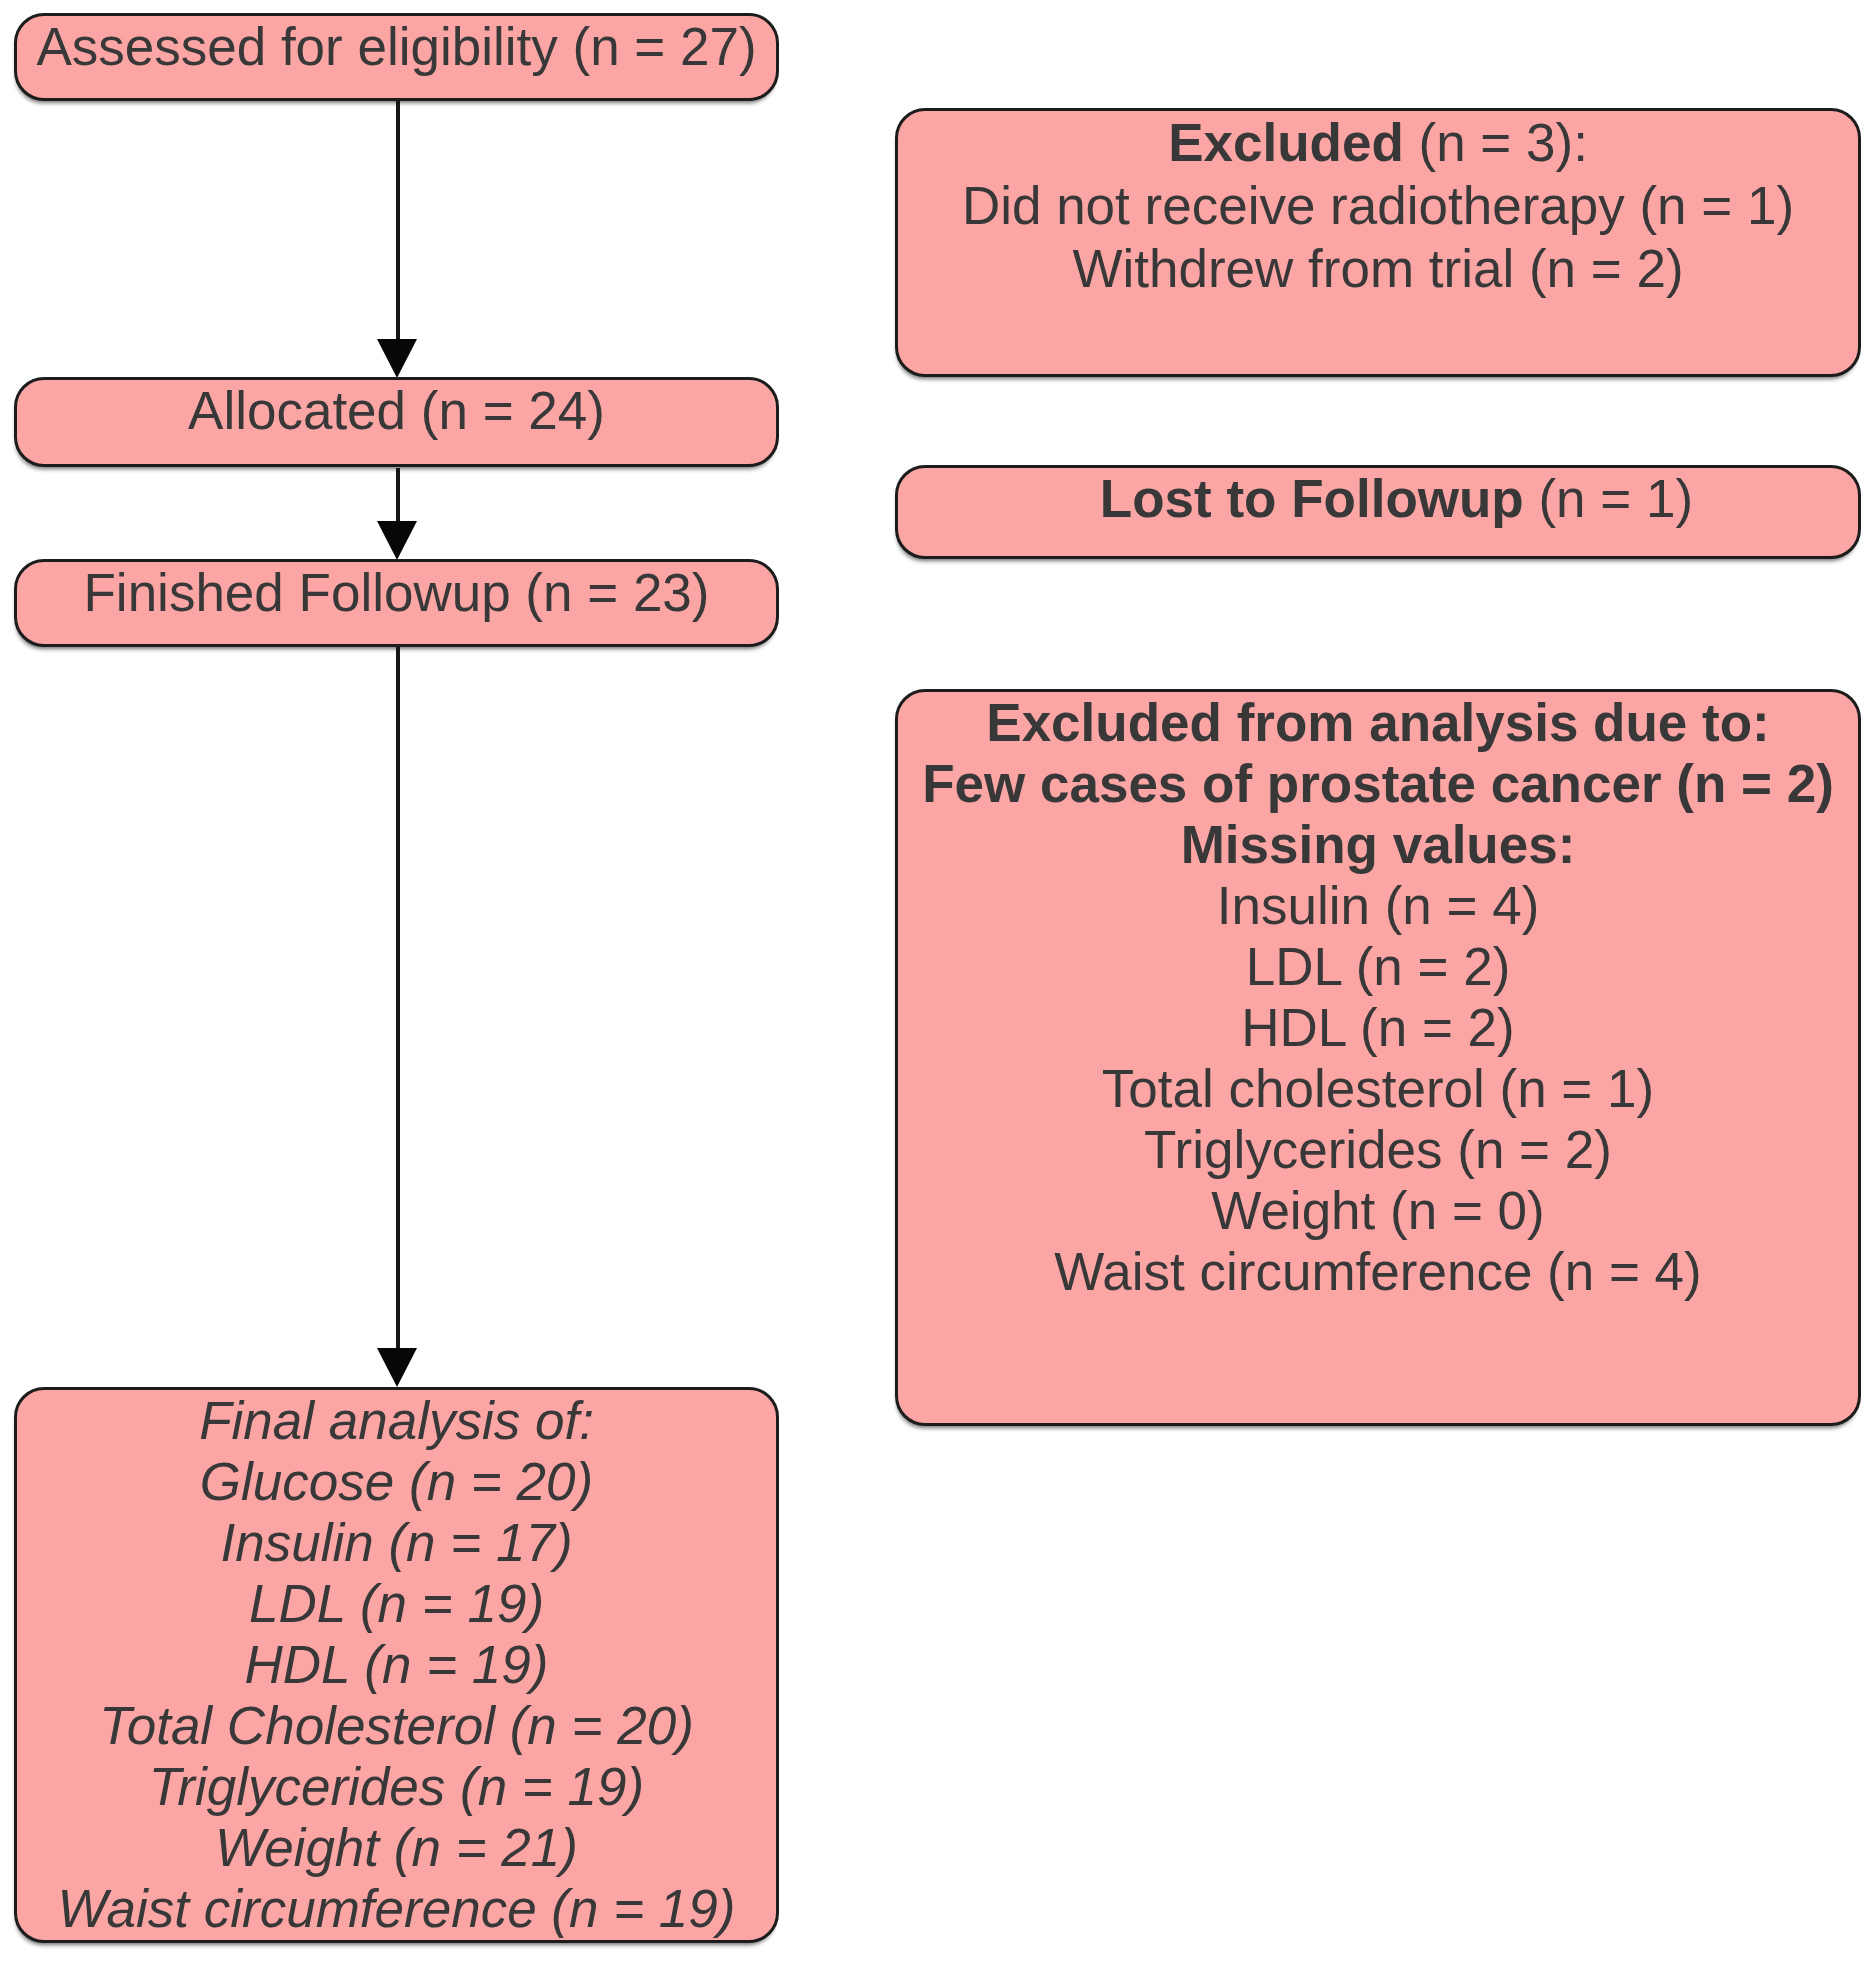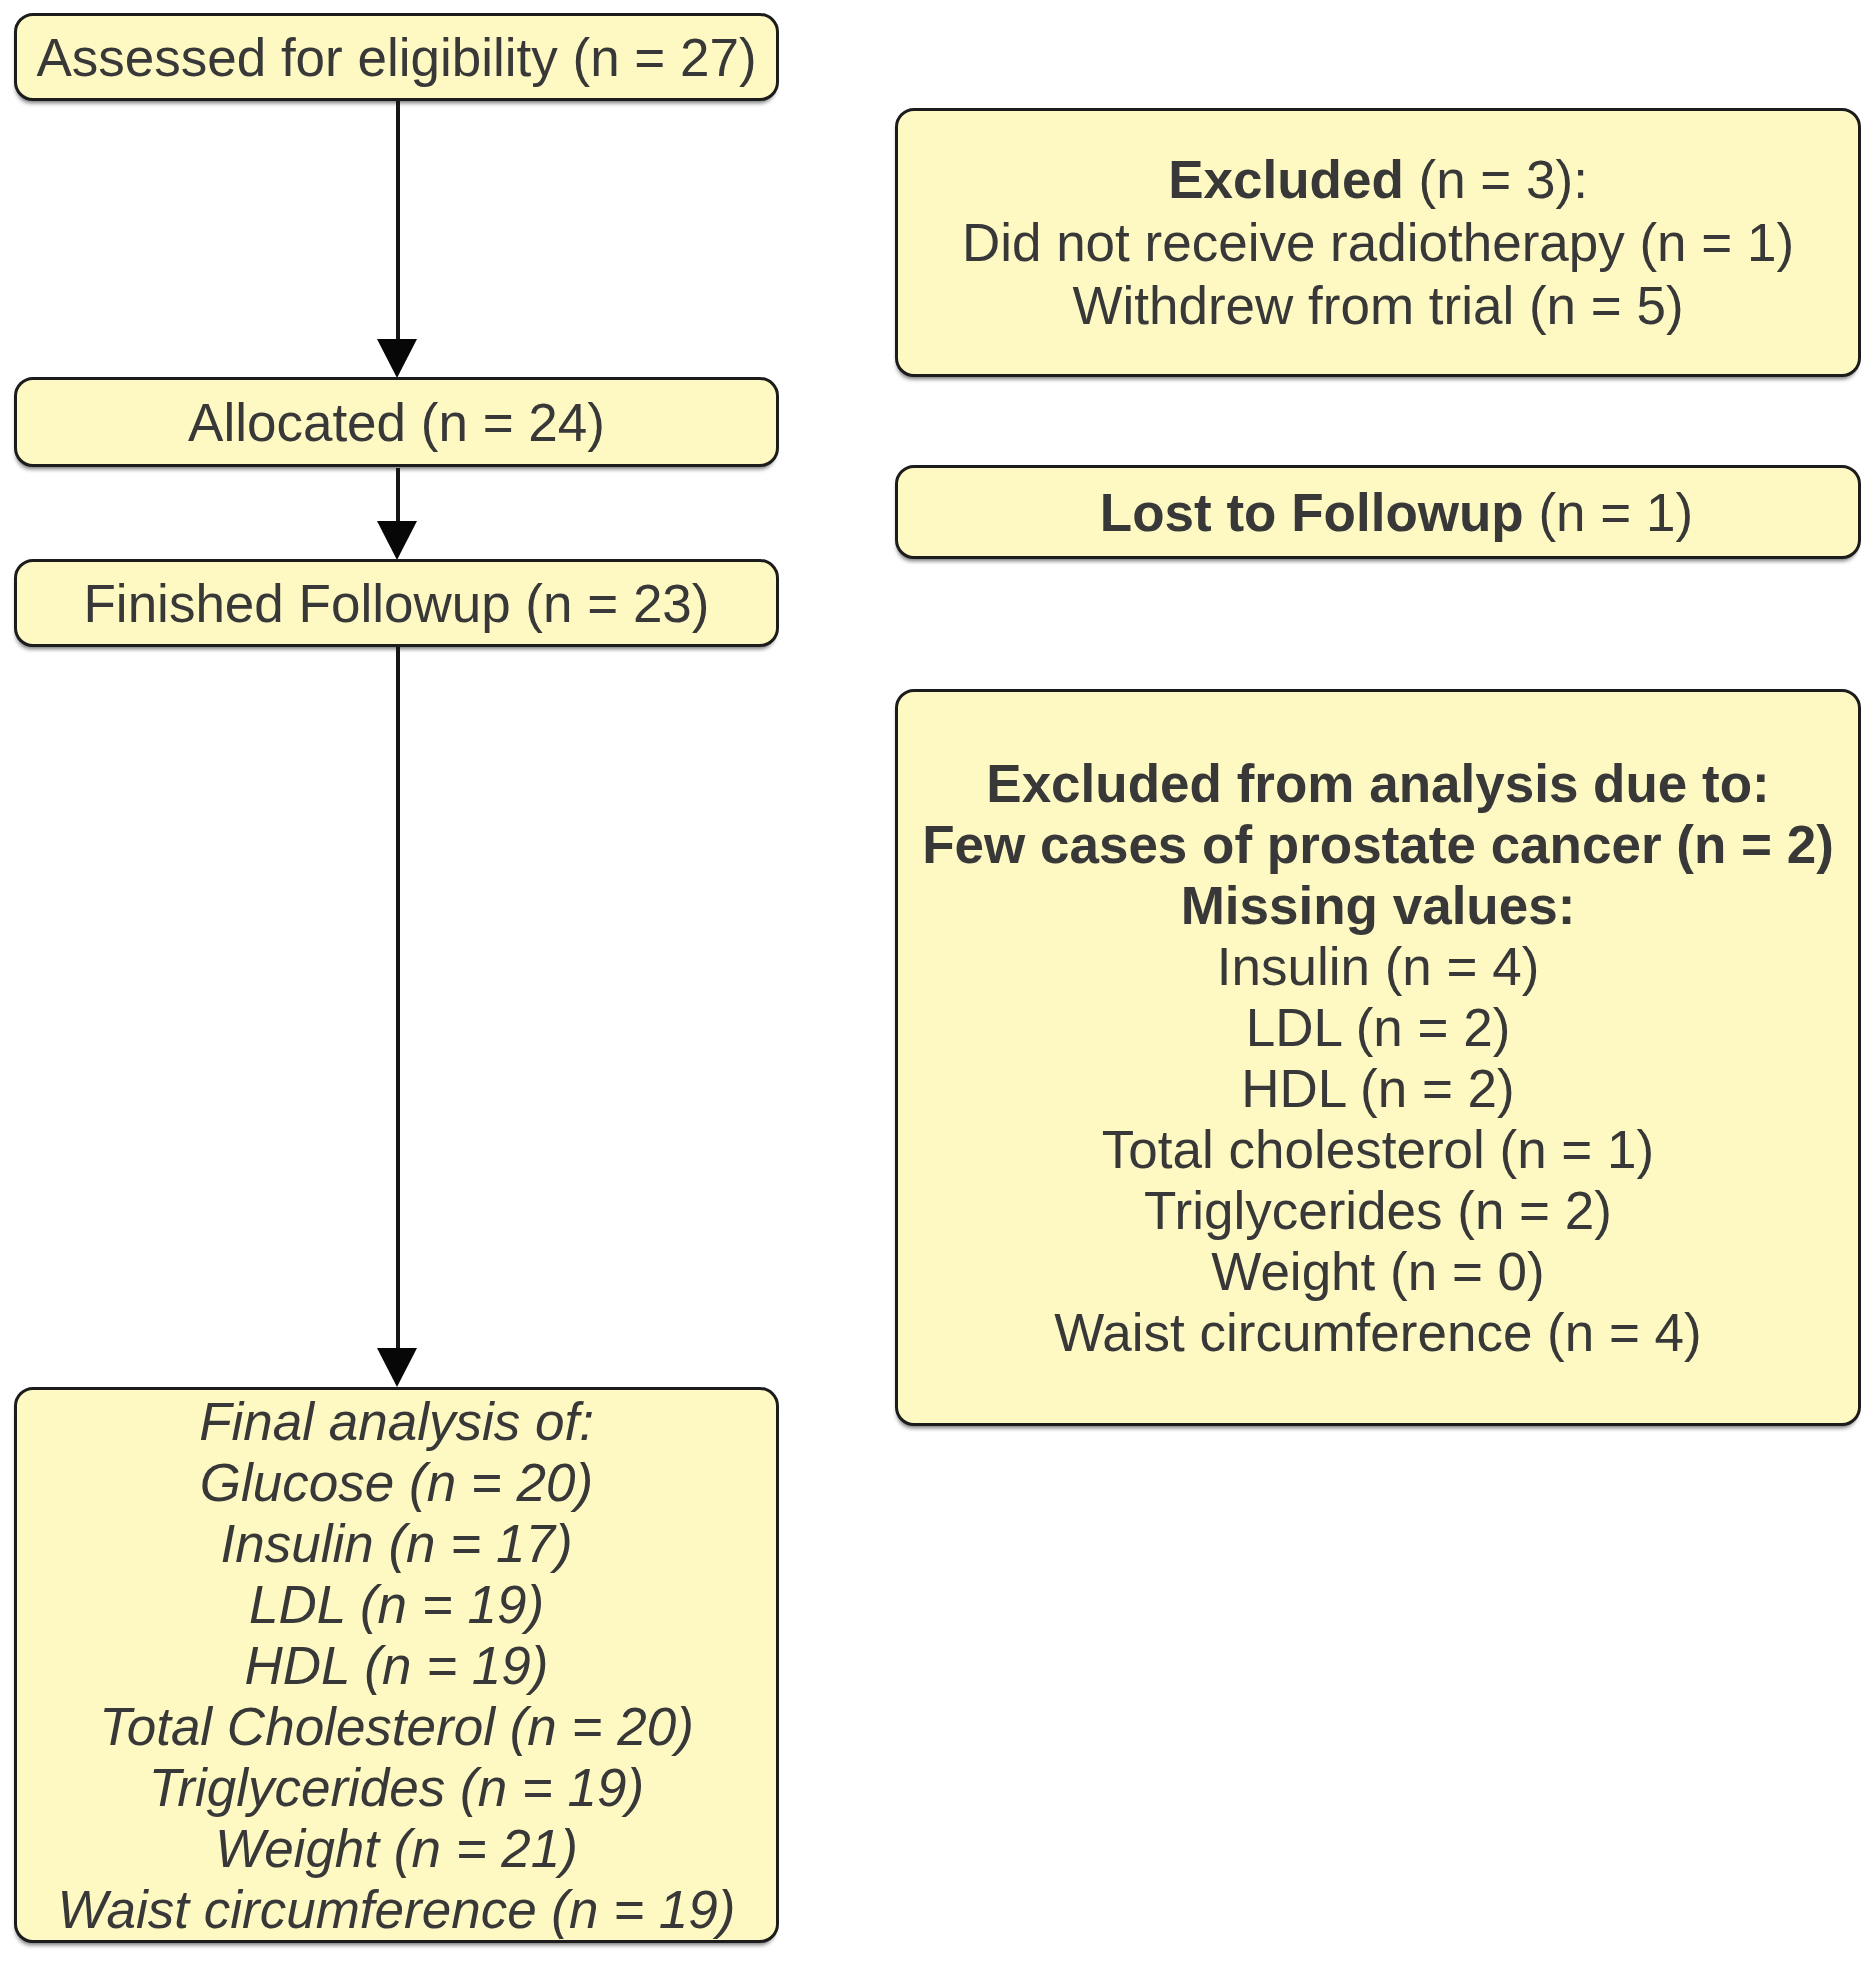--- a/index.html
+++ b/index.html
@@ -7,27 +7,26 @@
     position:relative;
     width:1875px;height:1972px;
     background:#ffffff;
     font-family:"Liberation Sans", sans-serif;
     color:#383838;
     overflow:hidden;
   }
   .box{
     position:absolute;
     box-sizing:border-box;
-    background:#fef9c3;
+    background:#fca5a5;
     border:3.5px solid #1c1c1c;
-    border-radius:19px;
+    border-radius:30px;
     display:flex;
     flex-direction:column;
     align-items:center;
-    justify-content:center;
     text-align:center;
     font-size:53px;
     line-height:61px;
     box-shadow:-0.9px 5.3px 4.4px -3.5px rgba(0,0,0,0.55);
   }
   .line{white-space:nowrap;}
   .b{font-weight:bold;}
   .vline{
     position:absolute;
     left:396px;
@@ -95,21 +94,21 @@
     <div class="line">Triglycerides (n = 19)</div>
     <div class="line">Weight (n = 21)</div>
     <div class="line">Waist circumference (n = 19)</div>
   </div>
 
   <div class="box" id="box-excluded">
     <div class="line">
       <span class="b">Excluded</span><span> (n = 3):</span>
     </div>
     <div class="line">Did not receive radiotherapy (n = 1)</div>
-    <div class="line">Withdrew from trial (n = 5)</div>
+    <div class="line">Withdrew from trial (n = 2)</div>
   </div>
 
   <div class="box" id="box-lost">
     <div class="line">
       <span class="b">Lost to Followup</span><span> (n = 1)</span>
     </div>
   </div>
 
   <div class="box" id="box-exclanal">
     <div class="line b">Excluded from analysis due to:</div>

